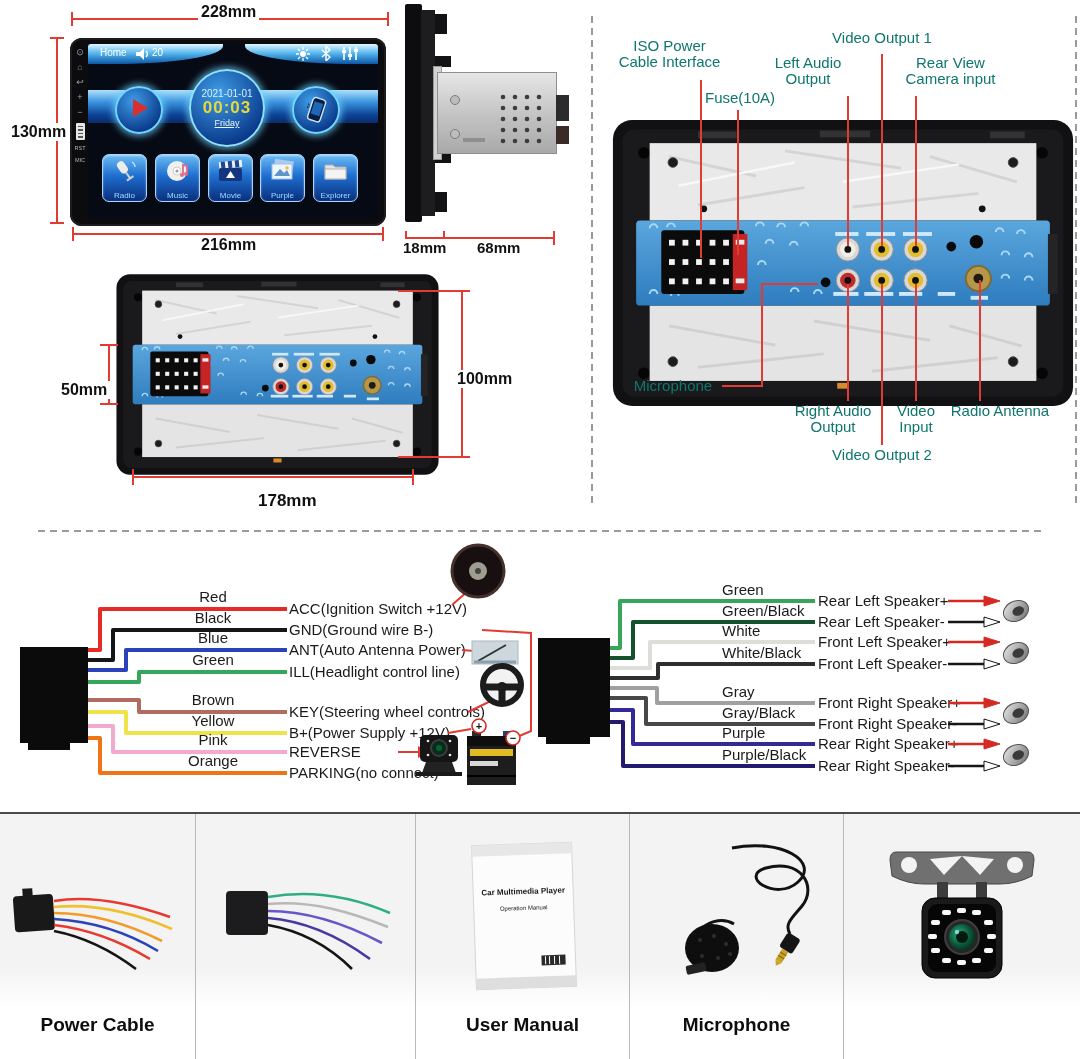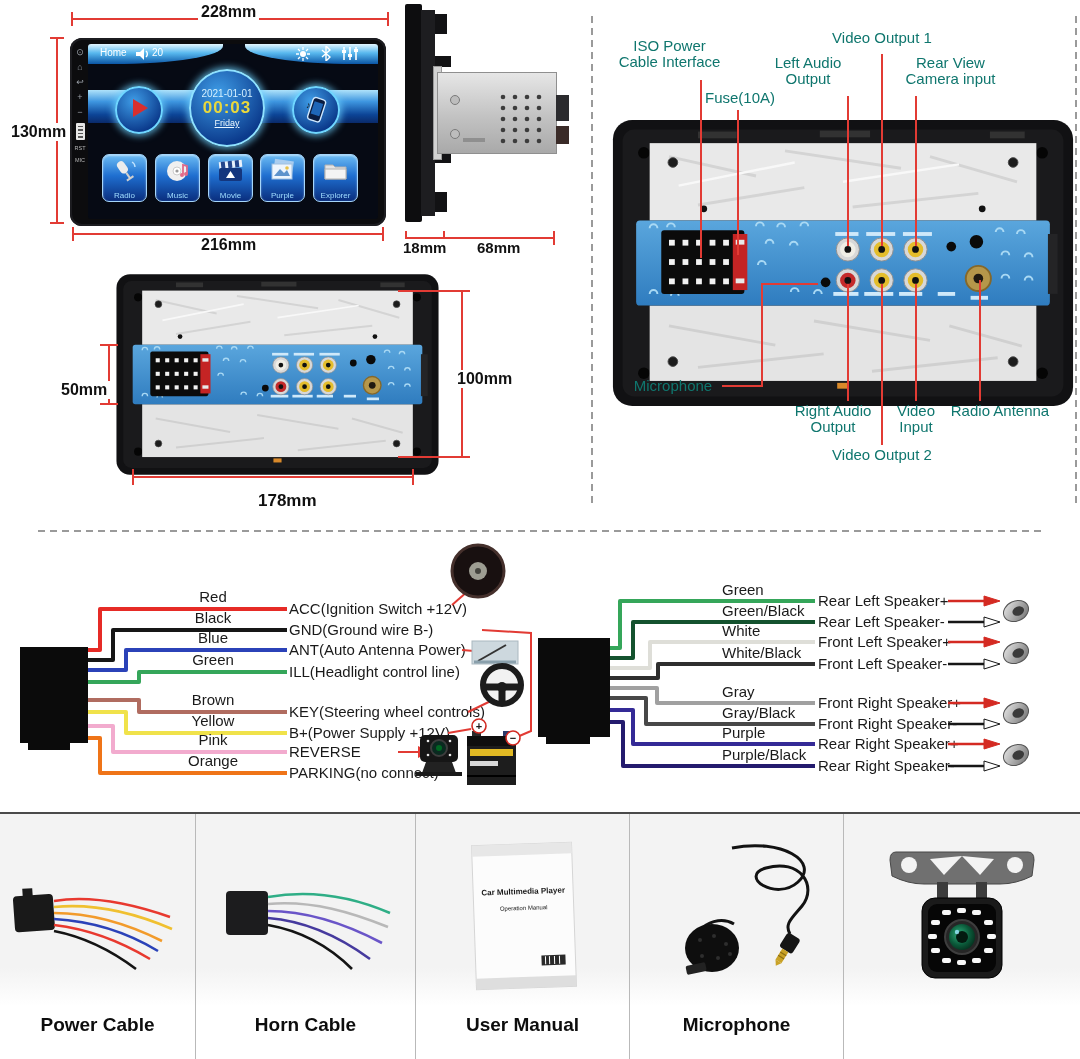--- a/index.html
+++ b/index.html
@@ -627,21 +627,20 @@
       <svg class="abs" style="left:22px;top:55px" width="180" height="115">
         <rect x="8" y="22" width="42" height="44" rx="4" fill="#1c1c1e"></rect>
         <g fill="none" stroke-width="2.6">
           <path d="M50,28 C 95,20 135,28 172,44" stroke="#2fae86"></path>
           <path d="M50,35 C 95,31 135,44 170,58" stroke="#b8b8b8"></path>
           <path d="M50,42 C 92,42 130,56 164,74" stroke="#6a55c8"></path>
           <path d="M50,49 C 88,52 122,68 152,90" stroke="#463a9e"></path>
           <path d="M50,56 C 84,62 112,78 134,100" stroke="#141414"></path>
         </g>
       </svg>
-      <div class="prodlabel">Horn Cable</div>
     </div>
     <div class="divider" style="left:415px"></div>
 
     <div class="cell" style="left:416px;width:213px">
       <div class="imgarea"></div>
       <svg class="abs" style="left:48px;top:22px" width="120" height="160">
         <g transform="rotate(-2 60 80)">
           <rect x="10" y="8" width="100" height="144" fill="#fcfcfc" stroke="#d5d5d5"></rect>
           <rect x="10" y="8" width="100" height="11" fill="#e7e7e7"></rect>
           <rect x="10" y="141" width="100" height="11" fill="#dedede"></rect>

